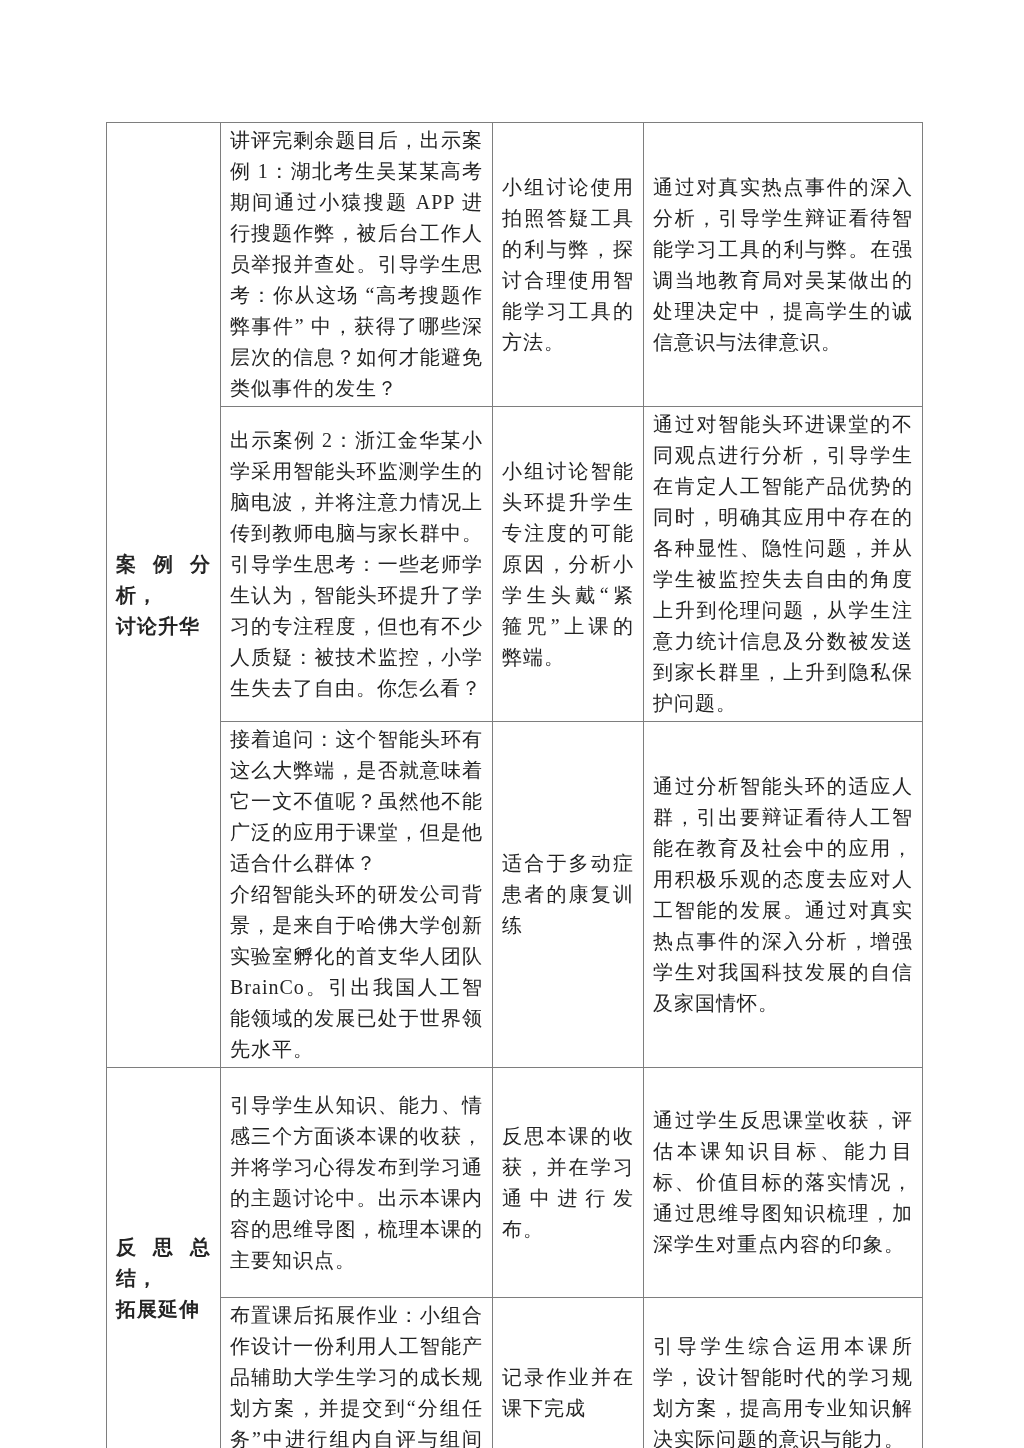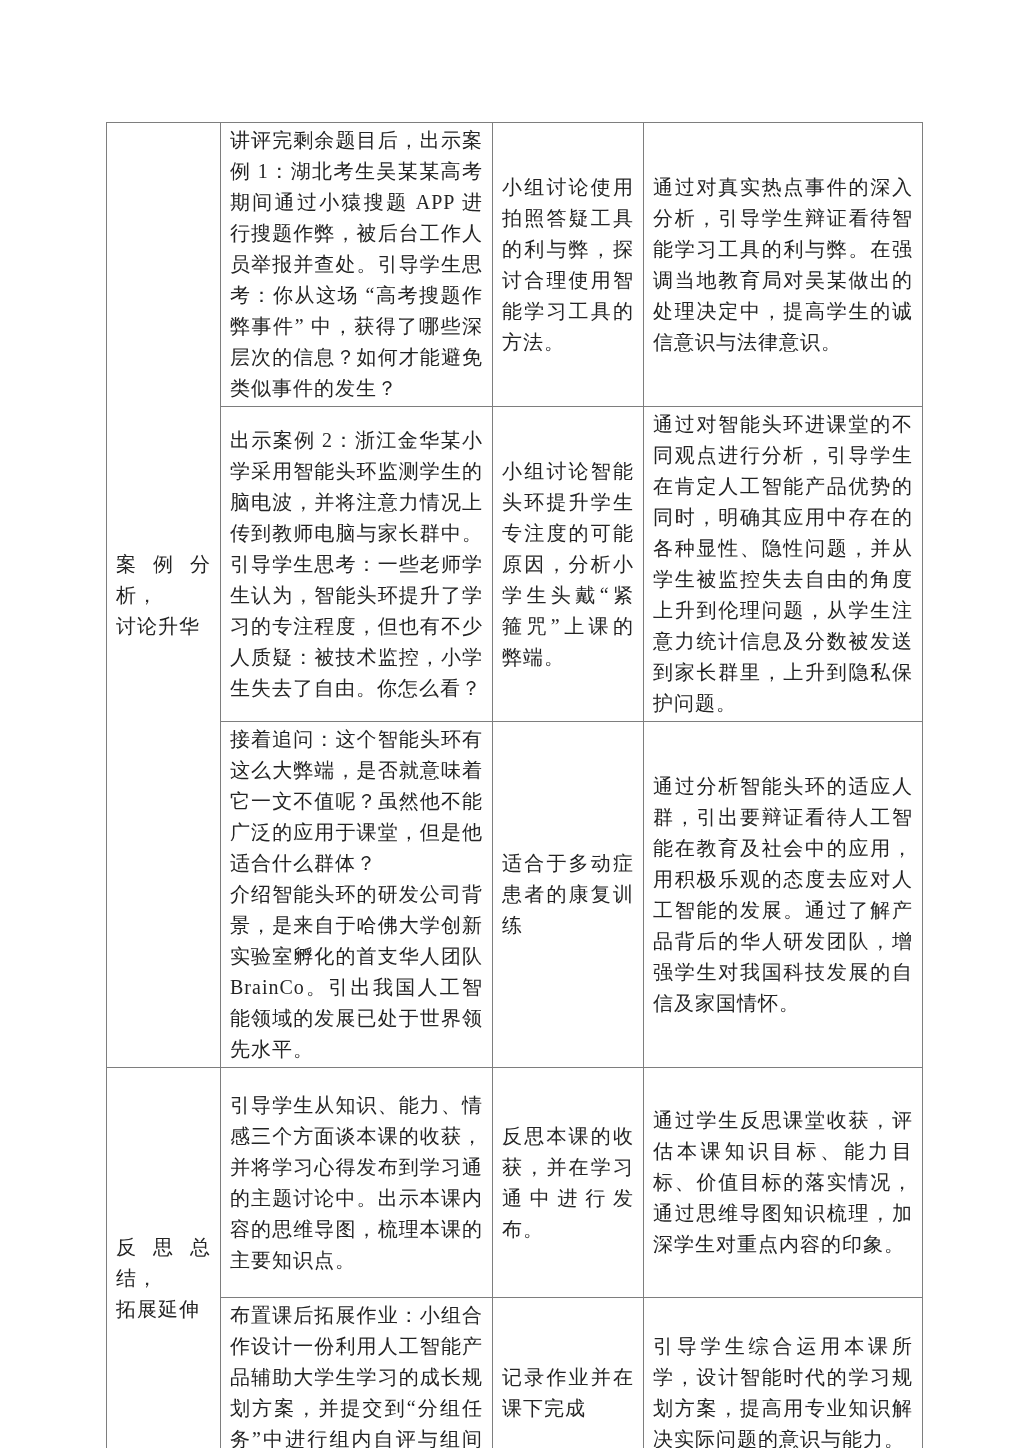--- a/index.html
+++ b/index.html
@@ -37,21 +37,21 @@
     line-height: 31px;
     letter-spacing: 1px;
     text-align: justify;
     text-justify: inter-character;
     word-break: break-all;
     white-space: pre-line;
     overflow: hidden;
   }
   td.head-cell {
     text-align: center;
-    font-weight: normal;
+    font-weight: bold;
     font-size: 20px;
     line-height: 42px;
     letter-spacing: 1px;
     word-break: keep-all;
   }
   td b { font-weight: normal; }
   tr.r1 { height: 261px; }
   tr.r2 { height: 262px; }
   tr.r3 { height: 285px; margin-left: 47px; }
   tr.r4 { height: 230px; }
@@ -82,21 +82,21 @@
       </tr>
       <tr class="r2">
         <td><span>出示案例 2：浙江金华某小学采用智能头环监测学生的脑电波，并将注意力情况上传到教师电脑与家长群中。引导学生思考：一些老师学生认为，智能头环提升了学习的专注程度，但也有不少人质疑：</span><b>被技术监控，小学生失去了自由。</b><span>你怎么看？</span></td>
         <td><span>小组讨论智能头环提升学生专注度的可能原因，分析小学生头戴“紧箍咒”上课的弊端。</span></td>
         <td><span>通过对智能头环进课堂的不同观点进行分析，引导学生在肯定人工智能产品优势的同时，明确其应用中存在的各种显性、隐性问题，并从学生被监控失去自由的角度上升到</span><b>伦理问题</b><span>，从学生注意力统计信息及分数被发送到家长群里，上升到</span><b>隐私保护问题</b><span>。</span></td>
       </tr>
       <tr class="r3">
         <td><span>接着追问：这个智能头环有这么大弊端，是否就意味着它一文不值呢？虽然他不能广泛的应用于课堂，但是他适合什么群体？
 介绍智能头环的研发公司背景，是来自于哈佛大学创新实验室孵化的首支华人团队 BrainCo。引出我国人工智能领域的发展已处于世界领先水平。</span></td>
         <td><span>适合于多动症患者的康复训练</span></td>
-        <td><span>通过分析智能头环的适应人群，引出要</span><b>辩证看待</b><span>人工智能在教育及社会中的应用，</span><b>用积极乐观的态度</b><span>去应对人工智能的发展。通过了解产品背后的华人研发团队，增强学生对我国科技发展的</span><b>自信及家国情怀</b><span>。</span></td>
+        <td><span>通过分析智能头环的适应人群，引出要</span><b>辩证看待</b><span>人工智能在教育及社会中的应用，</span><b>用积极乐观的态度</b><span>去应对人工智能的发展。通过对真实热点事件的深入分析，增强学生对我国科技发展的</span><b>自信及家国情怀</b><span>。</span></td>
       </tr>
       <tr class="r4">
         <td class="head-cell" rowspan="2">反思总结，
 拓展延伸</td>
         <td><span>引导学生从知识、能力、情感三个方面谈本课的收获，并将学习心得发布到学习通的主题讨论中。出示本课内容的思维导图，梳理本课的主要知识点。</span></td>
         <td><span>反思本课的收获，并在学习通中进行发布。</span></td>
         <td><span>通过学生反思课堂收获，评估本课知识目标、能力目标、价值目标的落实情况，通过思维导图知识梳理，加深学生对重点内容的印象。</span></td>
       </tr>
       <tr class="r5">
         <td><span>布置课后拓展作业：小组合作设计一份利用人工智能产品辅助大学生学习的成长规划方案，并提交到“分组任务”中进行组内自评与组间互评。</span></td>

